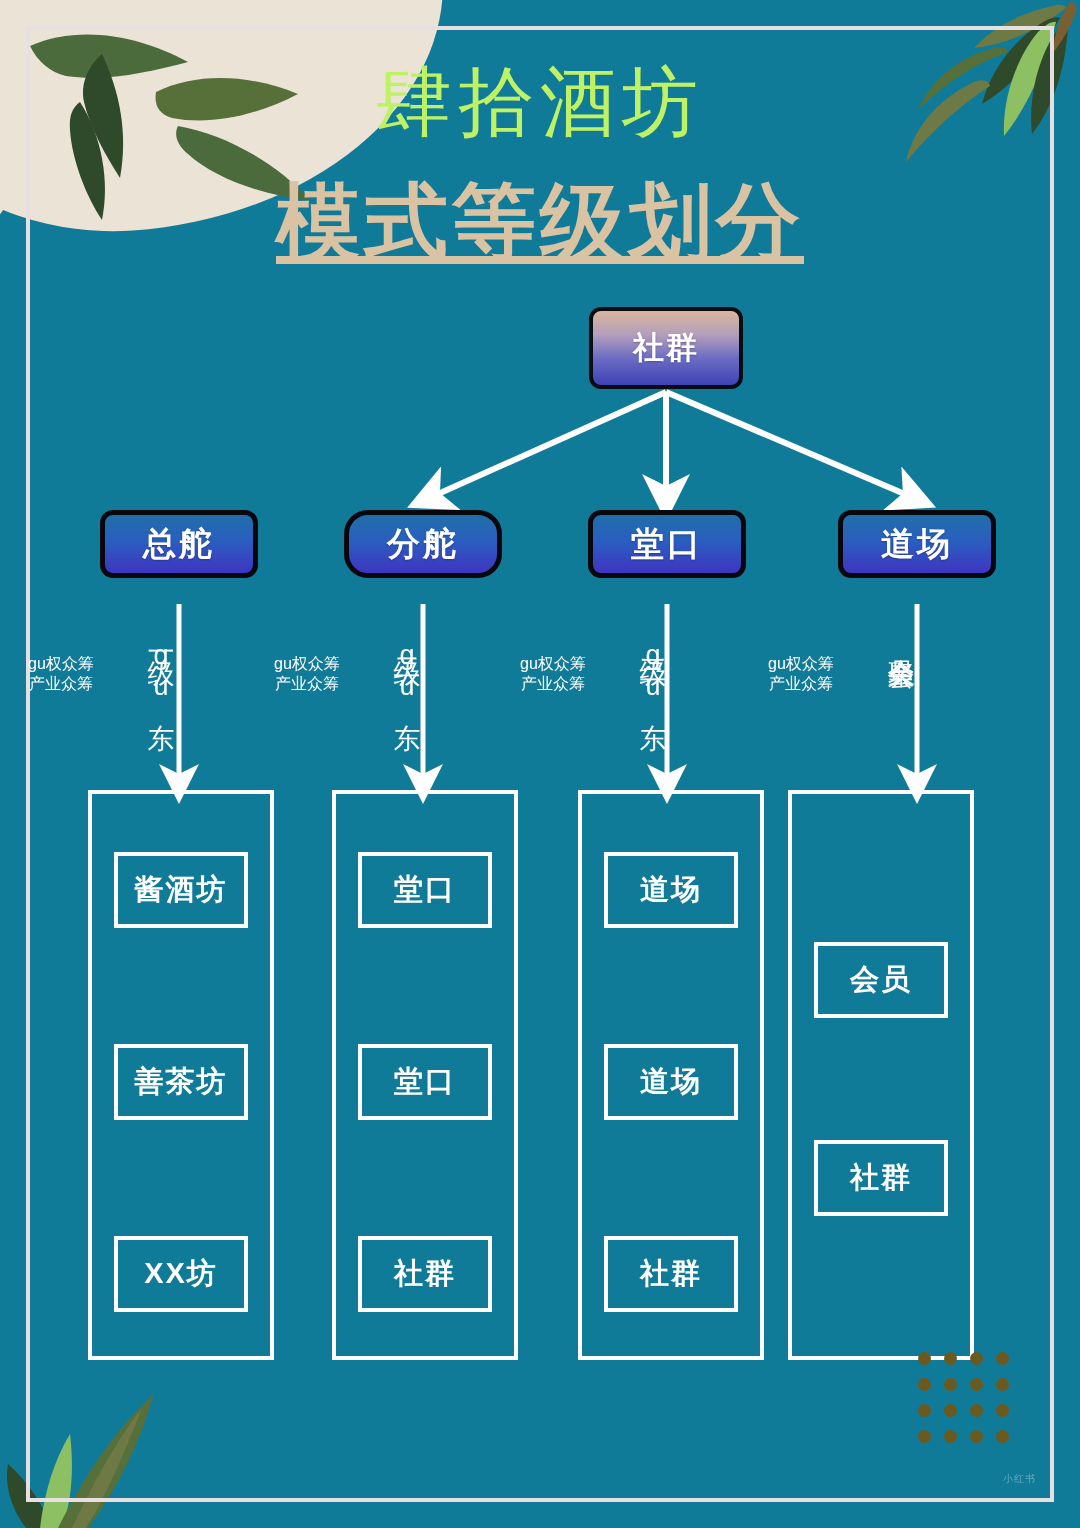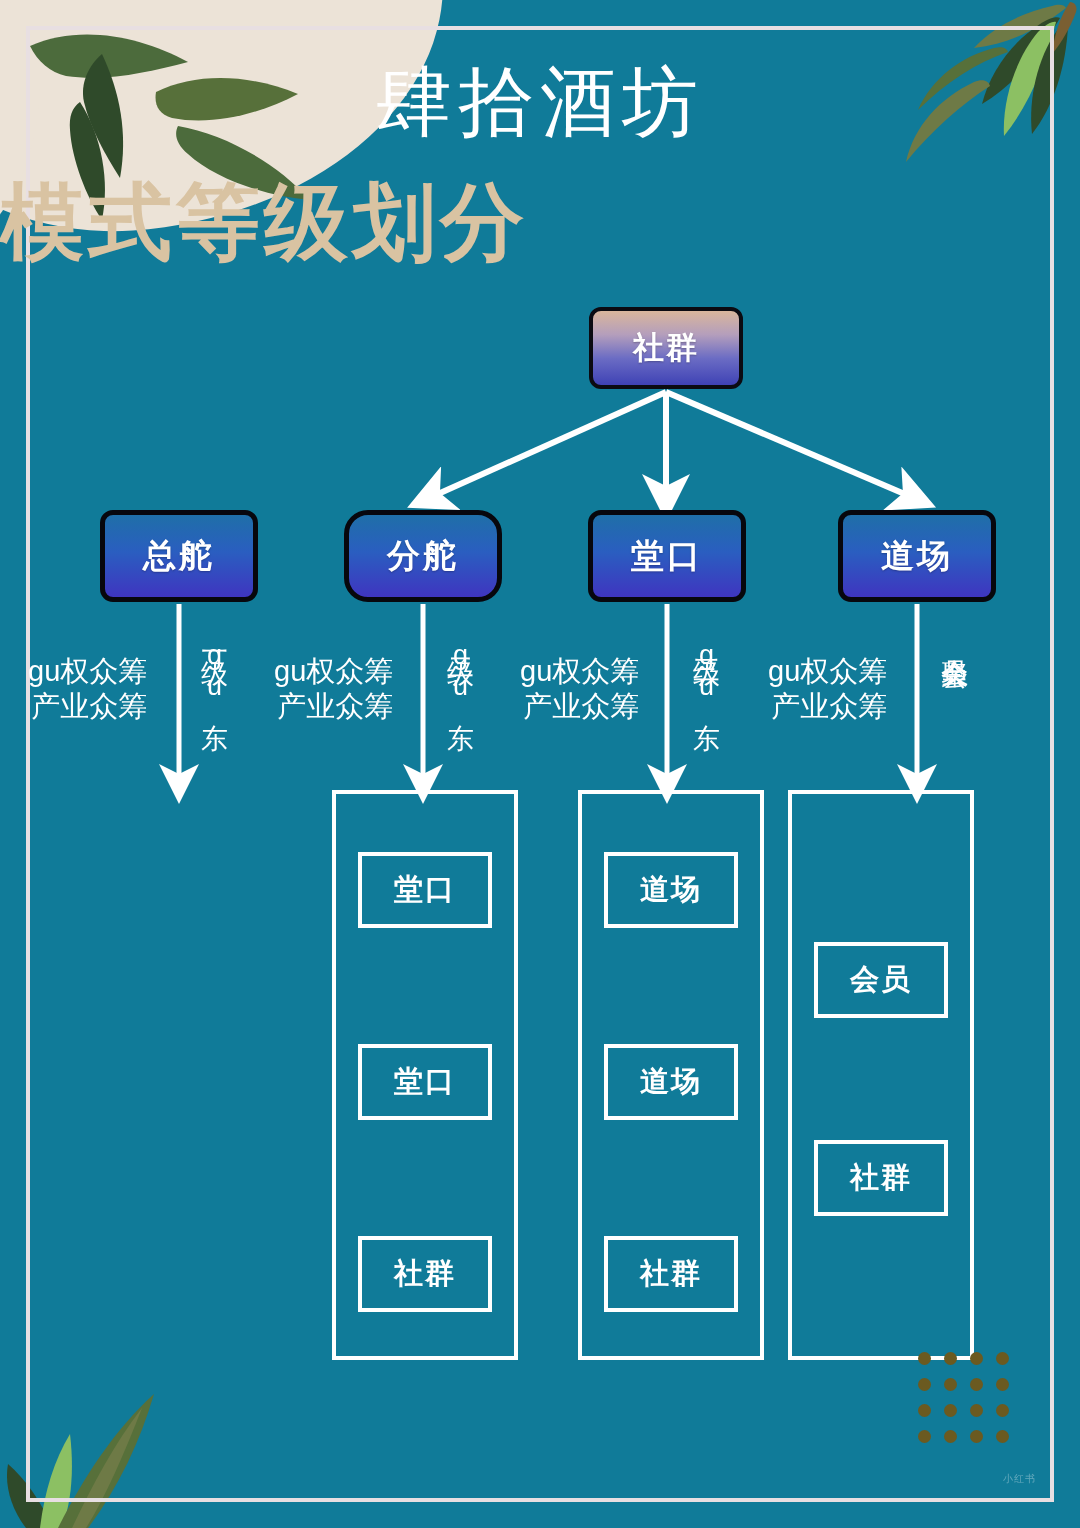--- a/index.html
+++ b/index.html
@@ -34,74 +34,75 @@
   }
 
   
   .leafset{position:absolute;}
   .leafset svg{display:block;overflow:visible;}
 
   
   .title-main{
     position:absolute;left:0;right:0;top:62px;
     text-align:center;
-    color:#ffffff;
+    color:#bef264;
     font-size:76px;
     font-weight:400;
     letter-spacing:6px;
     line-height:1.05;
     font-family:"Liberation Sans","DejaVu Sans",sans-serif;
   }
   .title-sub{
     position:absolute;left:0;right:0;top:178px;
-    text-align:left;
+    text-align:center;
     color:#d9c3a2;
     font-size:84px;
     font-weight:bold;
     letter-spacing:4px;
     line-height:1.05;
+    text-decoration:underline;
   }
 
   
   .node{
     position:absolute;
     box-sizing:border-box;
     display:flex;align-items:center;justify-content:center;
     color:#fff;font-weight:bold;
     text-shadow:0 1px 2px rgba(0,0,0,.25);
   }
   .node-root{
     left:589px;top:307px;width:154px;height:82px;
     border:4px solid #0b0b12;border-radius:12px;
     background:linear-gradient(180deg,#d9b69c 0%,#b49ebc 32%,#6b6cc4 64%,#3f42b5 100%);
     font-size:31px;letter-spacing:2px;
   }
   .node-lvl2{
-    top:510px;width:158px;height:92px;
+    top:510px;width:158px;height:68px;
     border:5px solid #07070d;border-radius:13px;
     background:linear-gradient(180deg,#1f6fa8 0%,#2a5ec0 45%,#3f35c0 100%);
     font-size:33px;letter-spacing:3px;
   }
   .n2-0{left:100px;}
   .n2-1{left:344px;border-radius:24px;}
   .n2-2{left:588px;}
   .n2-3{left:838px;}
 
   
   #links{position:absolute;left:0;top:0;width:1080px;height:1528px;}
 
   
   .labelgrp{position:absolute;top:638px;display:flex;align-items:flex-start;}
   .lg-0{left:28px;}
   .lg-1{left:274px;}
   .lg-2{left:520px;}
   .lg-3{left:768px;}
   .lbl-left{
-    color:#fff;font-size:29px;line-height:1.22;white-space:nowrap;
-    text-align:right;padding-top:16px;
+    color:#fff;font-size:16px;line-height:1.22;white-space:nowrap;
+    text-align:center;padding-top:16px;
   }
   .lbl-vert{
     color:#fff;font-size:27px;line-height:1.12;
     writing-mode:vertical-rl;text-orientation:upright;
     margin-left:52px;letter-spacing:1px;
     white-space:nowrap;
   }
 
   
   .col{
@@ -243,20 +244,31 @@
     <div class="lbl-vert">三级gu东</div>
   </div>
   <div class="labelgrp lg-3">
     <div class="lbl-left">
       <div>gu权众筹</div>
       <div>产业众筹</div>
     </div>
     <div class="lbl-vert">会员聚会</div>
   </div>
 
+  <div class="col col-0">
+    <div class="cell cell-a">
+        <span>酱酒坊</span>
+      </div>
+    <div class="cell cell-b">
+        <span>善茶坊</span>
+      </div>
+    <div class="cell cell-c">
+        <span>XX坊</span>
+      </div>
+  </div>
   <div class="col col-1">
     <div class="cell cell-a">
         <span>堂口</span>
       </div>
     <div class="cell cell-b">
         <span>堂口</span>
       </div>
     <div class="cell cell-c">
         <span>社群</span>
       </div>

